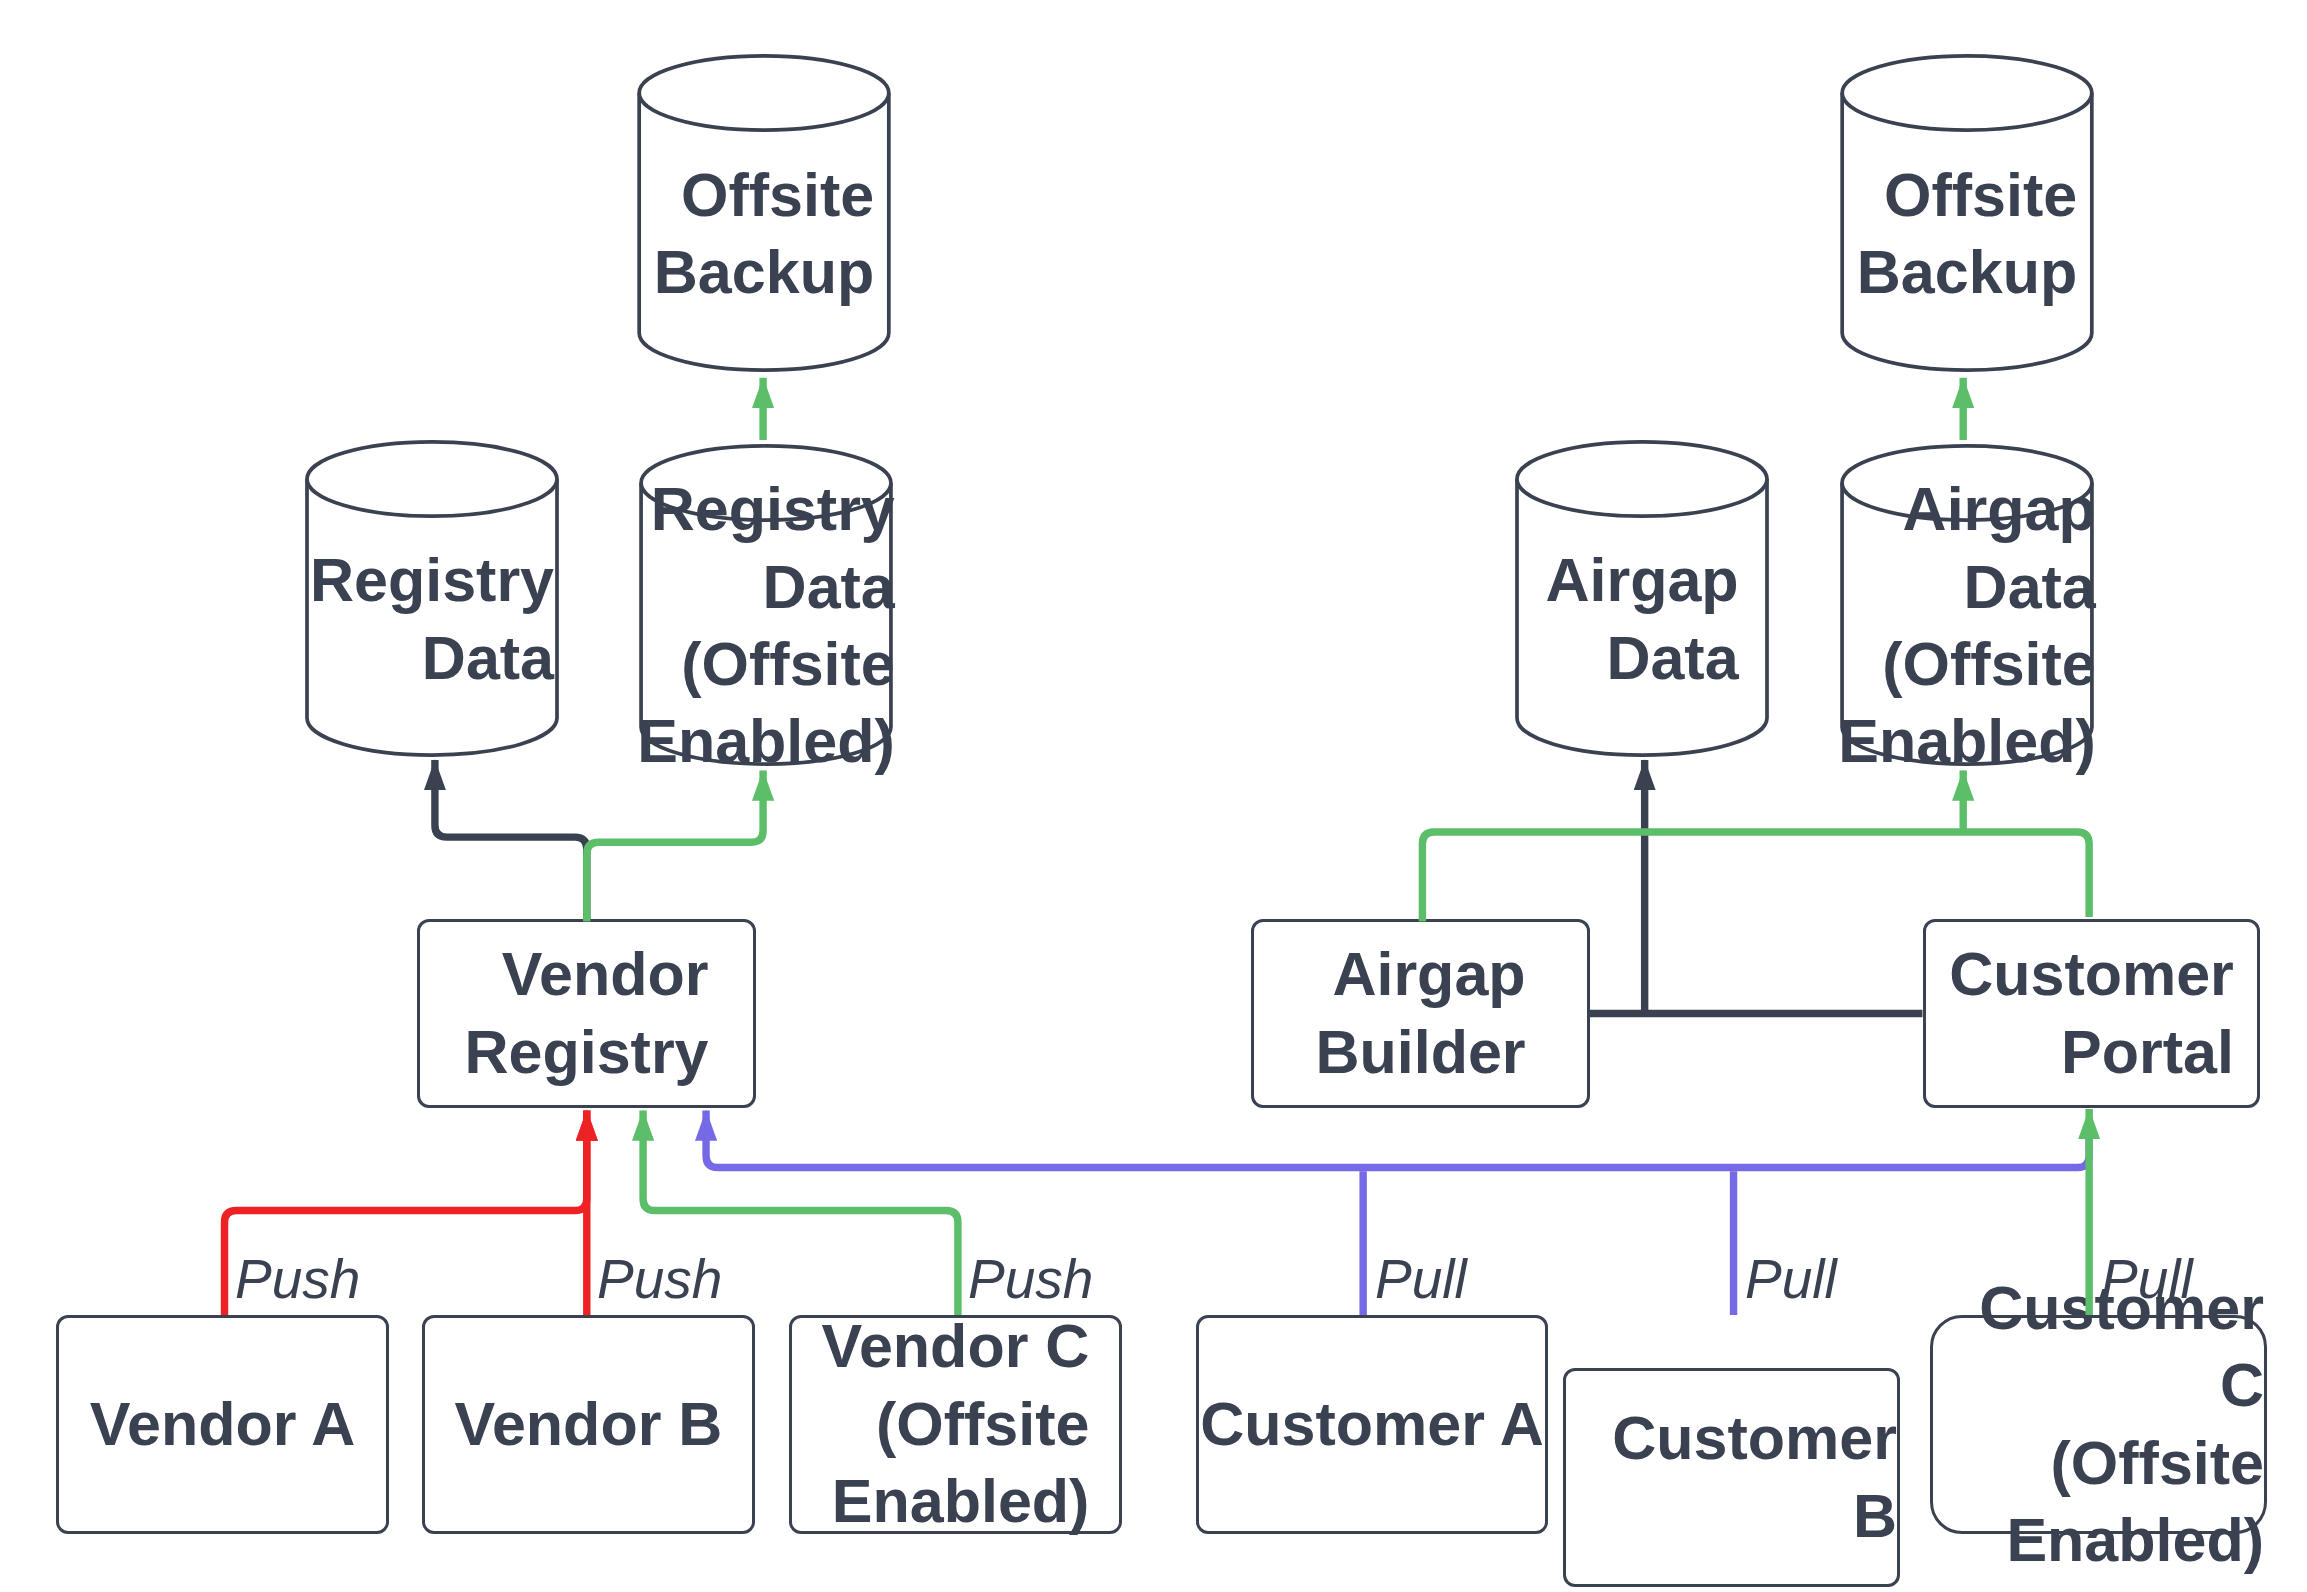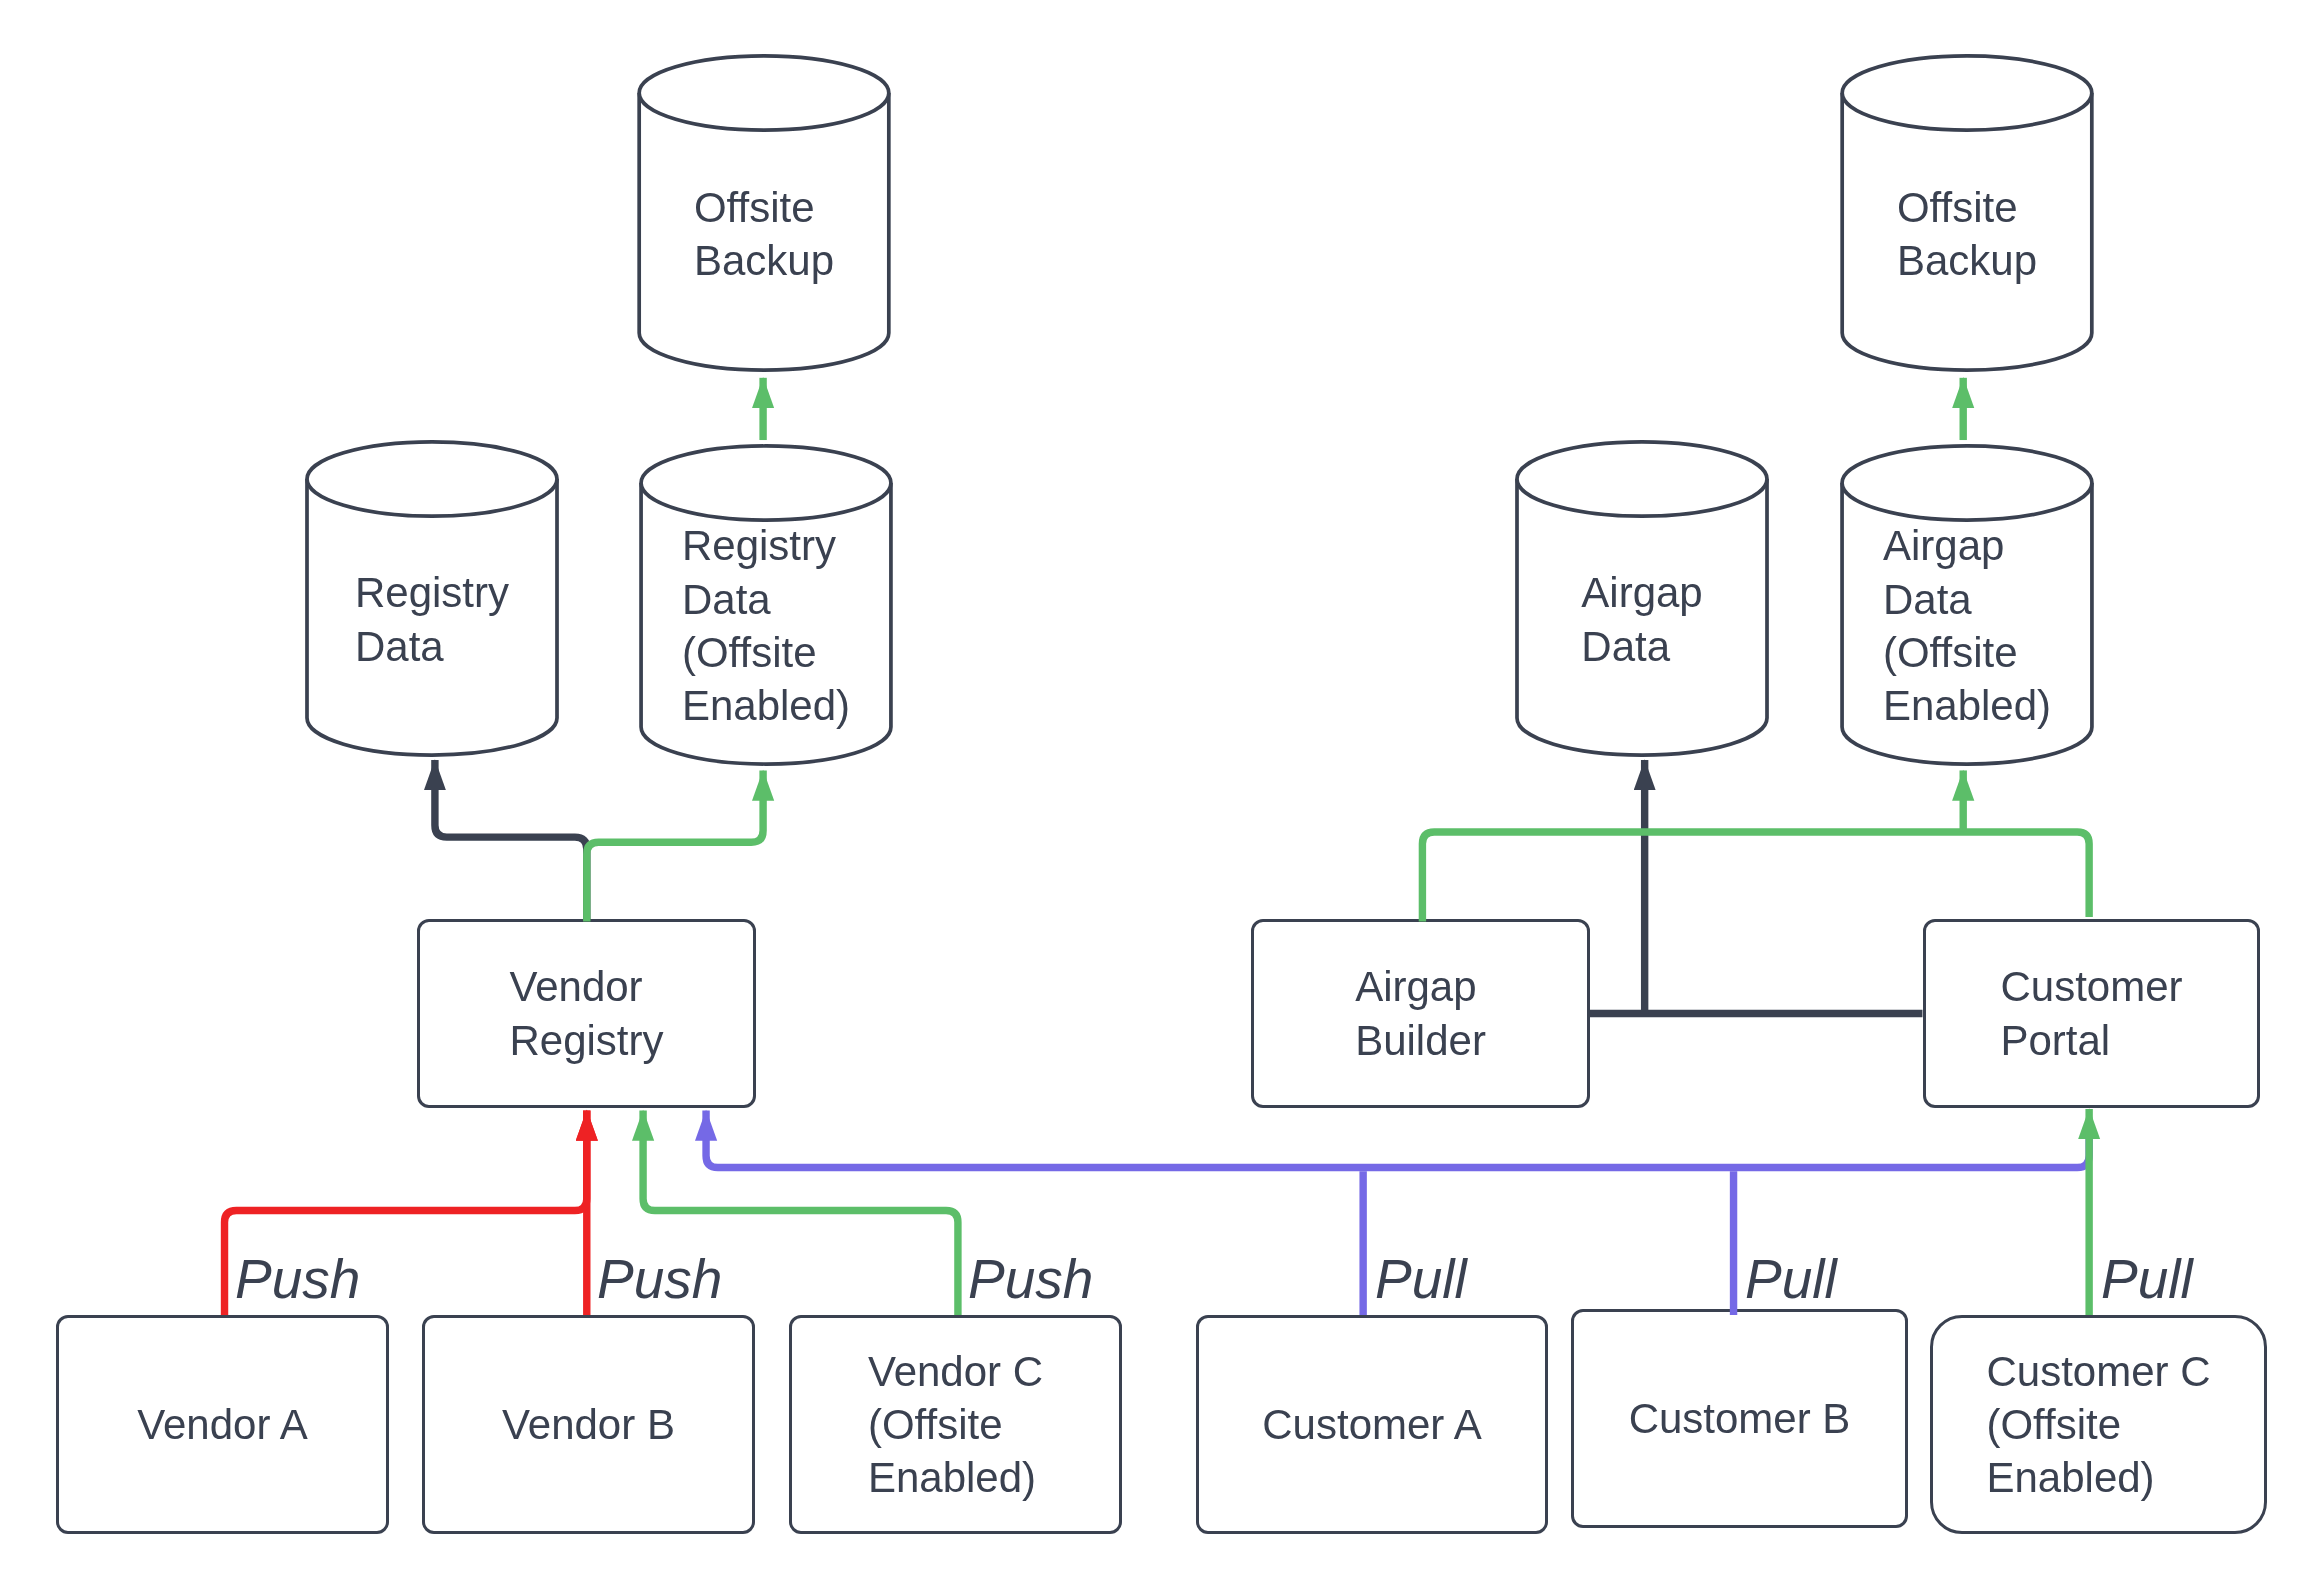--- a/index.html
+++ b/index.html
@@ -12,24 +12,25 @@
   }
   .node{position:absolute;box-sizing:border-box;}
   .box{
     border:3.7px solid var(--stroke,#3a4150);
     border-radius:12px;
     background:#ffffff;
   }
   .node .label{
     position:absolute;inset:0;
     display:flex;align-items:center;justify-content:center;
-    text-align:left;
-    font-size:42px;line-height:1.27;
+    text-align:right;
+    font-size:61px;line-height:1.27;
     color:var(--text,#3a4150);
     white-space:pre-line;
+    font-weight:bold;
   }
   .cyl{background:transparent;border:none;}
   .cyl svg{position:absolute;left:0;top:0;}
   .cyl .label{transform:translateY(21px);}
   .elabel{
     position:absolute;
     font-size:55px;line-height:1.0;
     color:var(--text,#3a4150);
     white-space:nowrap;
     font-style:italic;
@@ -113,21 +114,21 @@
     <div class="label">Vendor A</div>
   </div>
   <div class="node box" style="left: 789px; top: 1315px; width: 333px; height: 219px;">
     <div class="label">Vendor C
 (Offsite
 Enabled)</div>
   </div>
   <div class="node box" style="left: 1196px; top: 1315px; width: 352px; height: 219px;">
     <div class="label">Customer A</div>
   </div>
-  <div class="node box" style="left: 1563px; top: 1309px; width: 337px; height: 219px; margin-left: 8px;">
+  <div class="node box" style="left: 1563px; top: 1368px; width: 337px; height: 219px;">
     <div class="label">Customer B</div>
   </div>
   <div class="node box" style="left: 1930px; top: 1315px; width: 337px; height: 219px; border-radius: 32px;">
     <div class="label">Customer C
 (Offsite
 Enabled)</div>
   </div>
 
   <div class="elabel" style="left: 235px; top: 1252px;">Push</div>
   <div class="elabel" style="left: 597px; top: 1252px;">Push</div>

